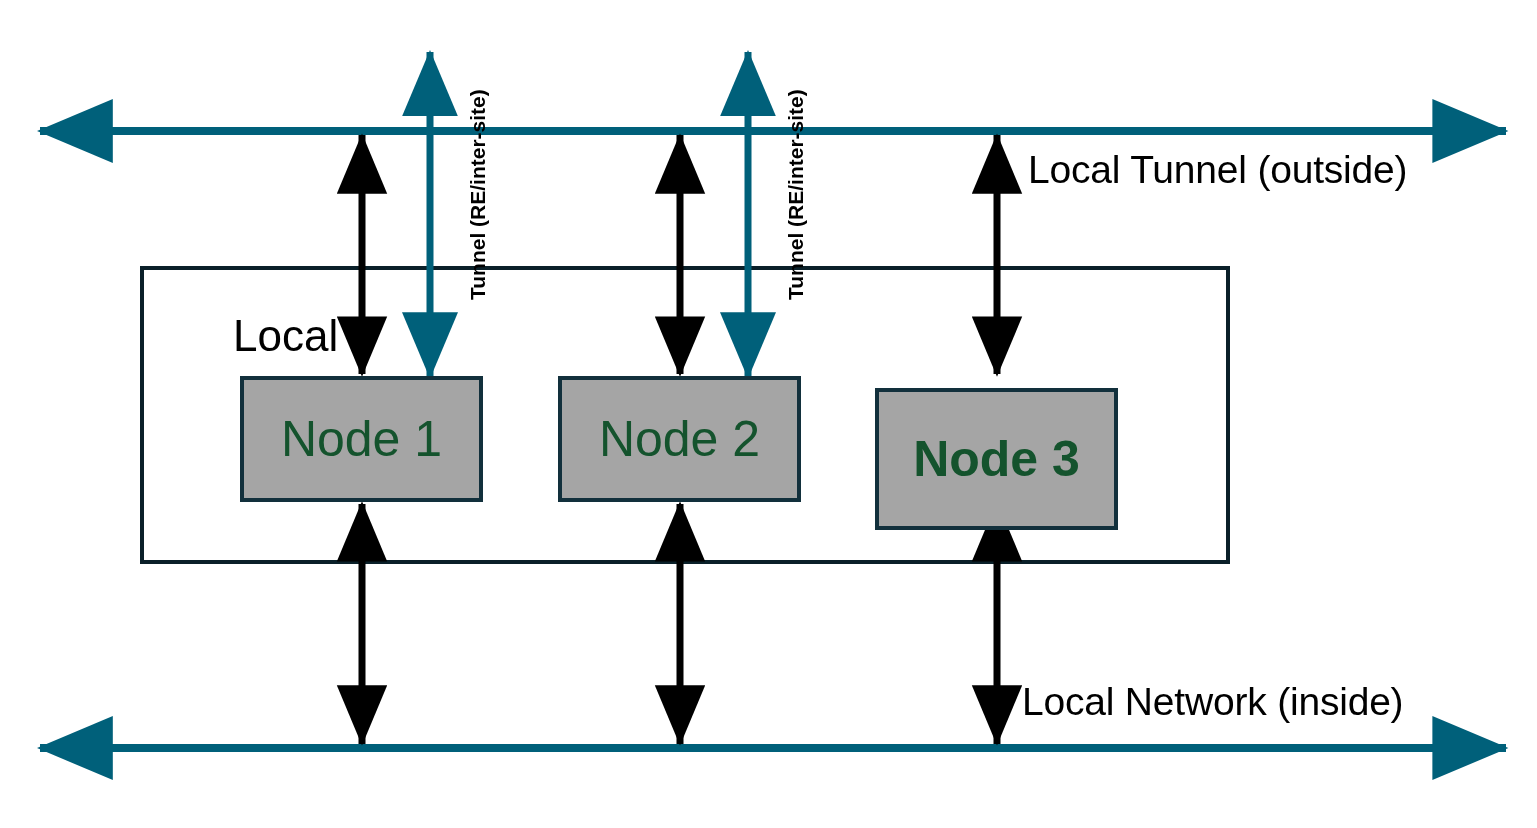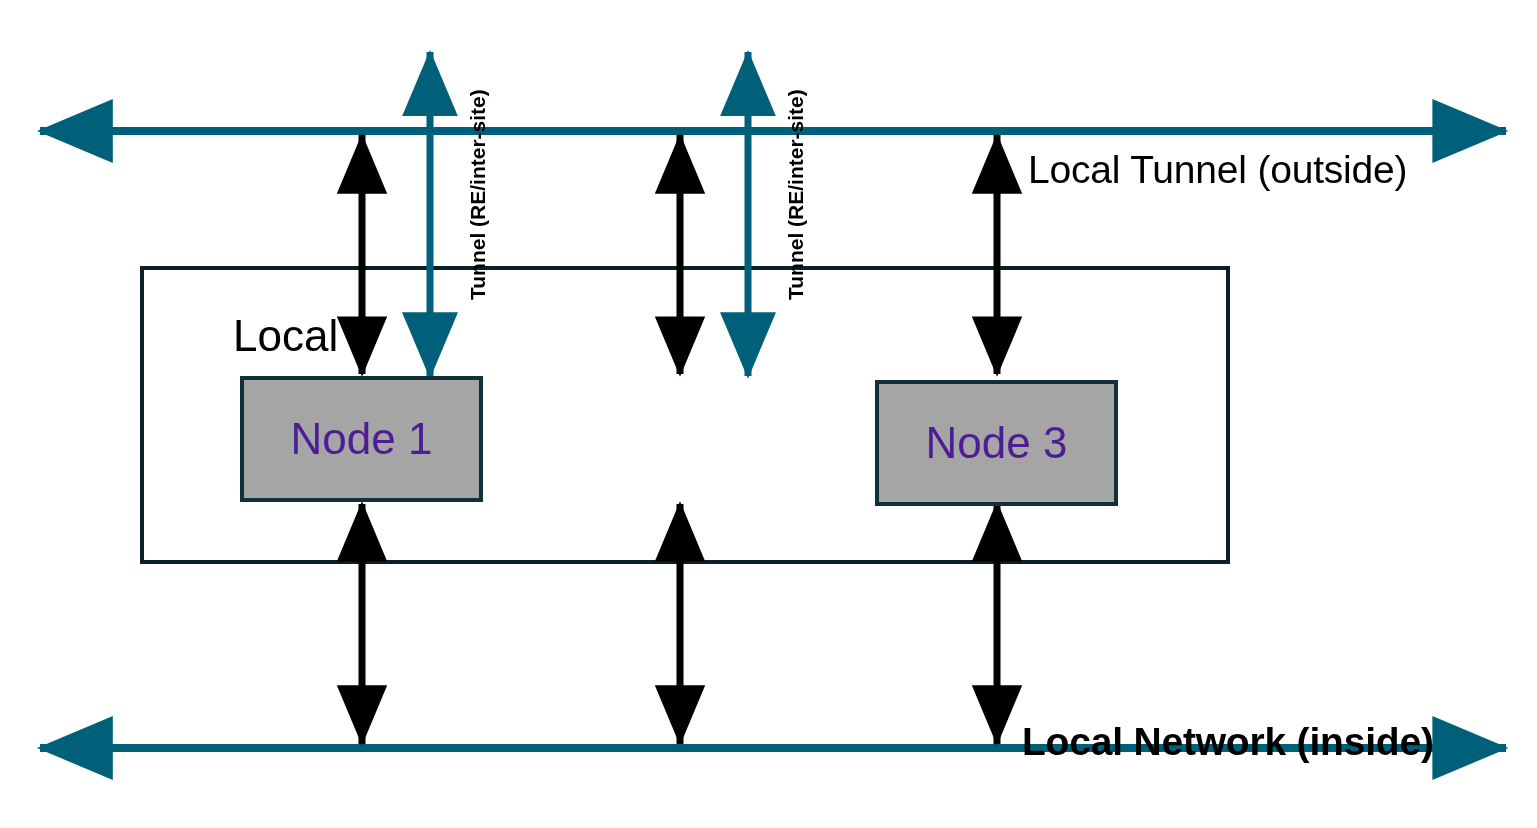--- a/index.html
+++ b/index.html
@@ -26,42 +26,42 @@
   }
   .net-label {
     position: absolute;
     font-family: "Liberation Sans", sans-serif;
     font-size: 39px;
     color: #000000;
     white-space: nowrap;
     letter-spacing: -0.2px;
   }
   #label-outside { left: 1028px; top: 148px; }
-  #label-inside  { left: 1022px; top: 720px; font-weight: bold; }
+  #label-inside  { left: 1022px; top: 680px; }
   .site-label {
     position: absolute;
     font-family: "Liberation Sans", sans-serif;
     font-size: 44px;
     color: #000000;
     white-space: nowrap;
   }
   #label-site { left: 233px; top: 311px; }
   .node-box {
     position: absolute;
     background: #a5a5a5;
     border: 4px solid #12303c;
     box-sizing: border-box;
     display: flex;
     align-items: center;
     justify-content: center;
   }
   .node-text {
     font-family: "Liberation Sans", sans-serif;
-    font-size: 44px;
-    color: #4c1d95;
+    font-size: 50px;
+    color: #14532d;
     white-space: nowrap;
   }
   .tunnel-label {
     position: absolute;
     font-family: "Liberation Sans", sans-serif;
     font-weight: bold;
     font-size: 21px;
     color: #000000;
     white-space: nowrap;
     transform-origin: left top;
@@ -107,21 +107,24 @@
     <line x1="430" y1="376" x2="430" y2="52" stroke="#00607a" stroke-width="7" marker-start="url(#teal-arrow-start)" marker-end="url(#teal-arrow-end)"></line>
     <line x1="748" y1="376" x2="748" y2="52" stroke="#00607a" stroke-width="7" marker-start="url(#teal-arrow-start)" marker-end="url(#teal-arrow-end)"></line>
 
   </svg>
 
   <div class="site-label" id="label-site">Local</div>
 
   <div class="node-box" id="node-1" style="left:240px; top:376px; width:243px; height:126px;">
     <span class="node-text">Node 1</span>
   </div>
-  <div class="node-box" id="node-3" style="left:875px; top:380px; width:243px; height:126px;">
+  <div class="node-box" id="node-2" style="left:558px; top:376px; width:243px; height:126px;">
+    <span class="node-text">Node 2</span>
+  </div>
+  <div class="node-box" id="node-3" style="left:875px; top:388px; width:243px; height:142px;font-weight:bold;">
     <span class="node-text">Node 3</span>
   </div>
 
   <div class="tunnel-label" style="left:466px; top:300px;">Tunnel (RE/inter-site)</div>
   <div class="tunnel-label" style="left:784px; top:300px;">Tunnel (RE/inter-site)</div>
 
   <div class="net-label" id="label-outside">Local Tunnel (outside)</div>
   <div class="net-label" id="label-inside">Local Network (inside)</div>
 
 </div>

